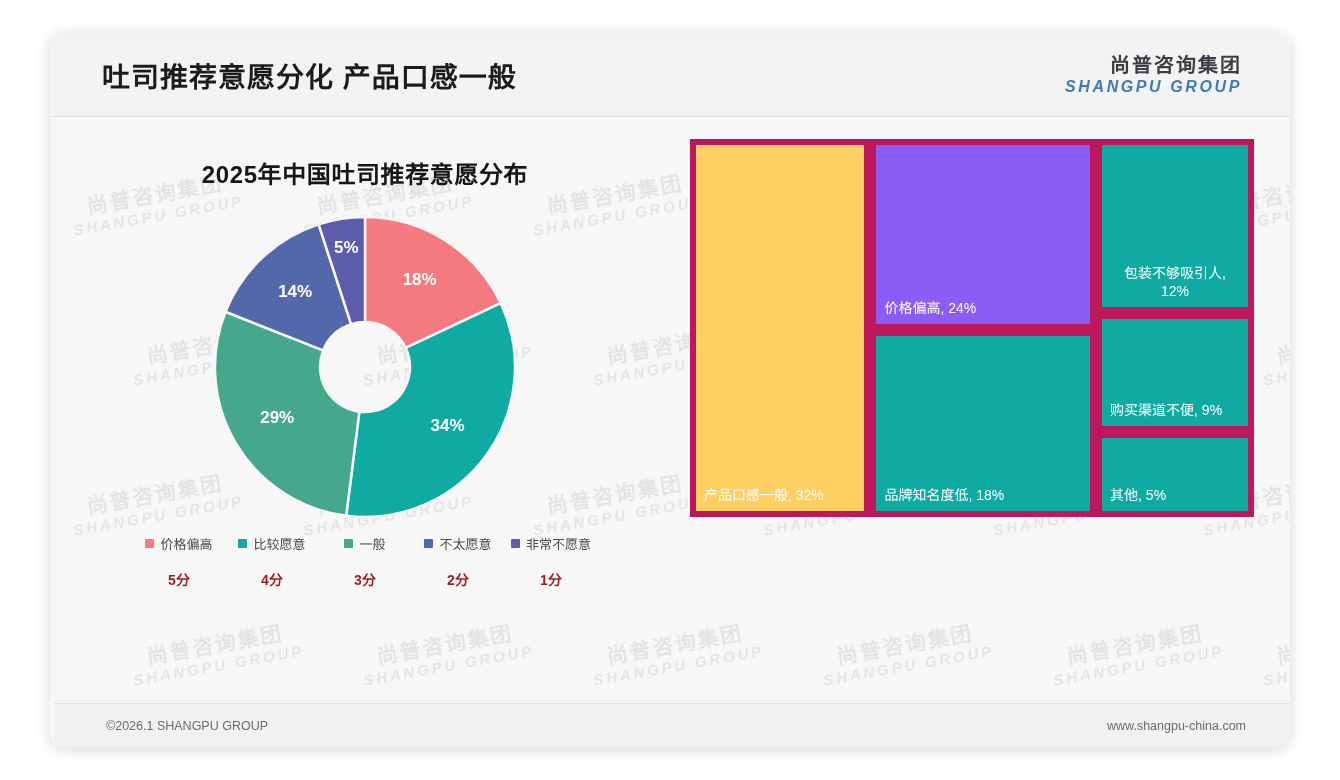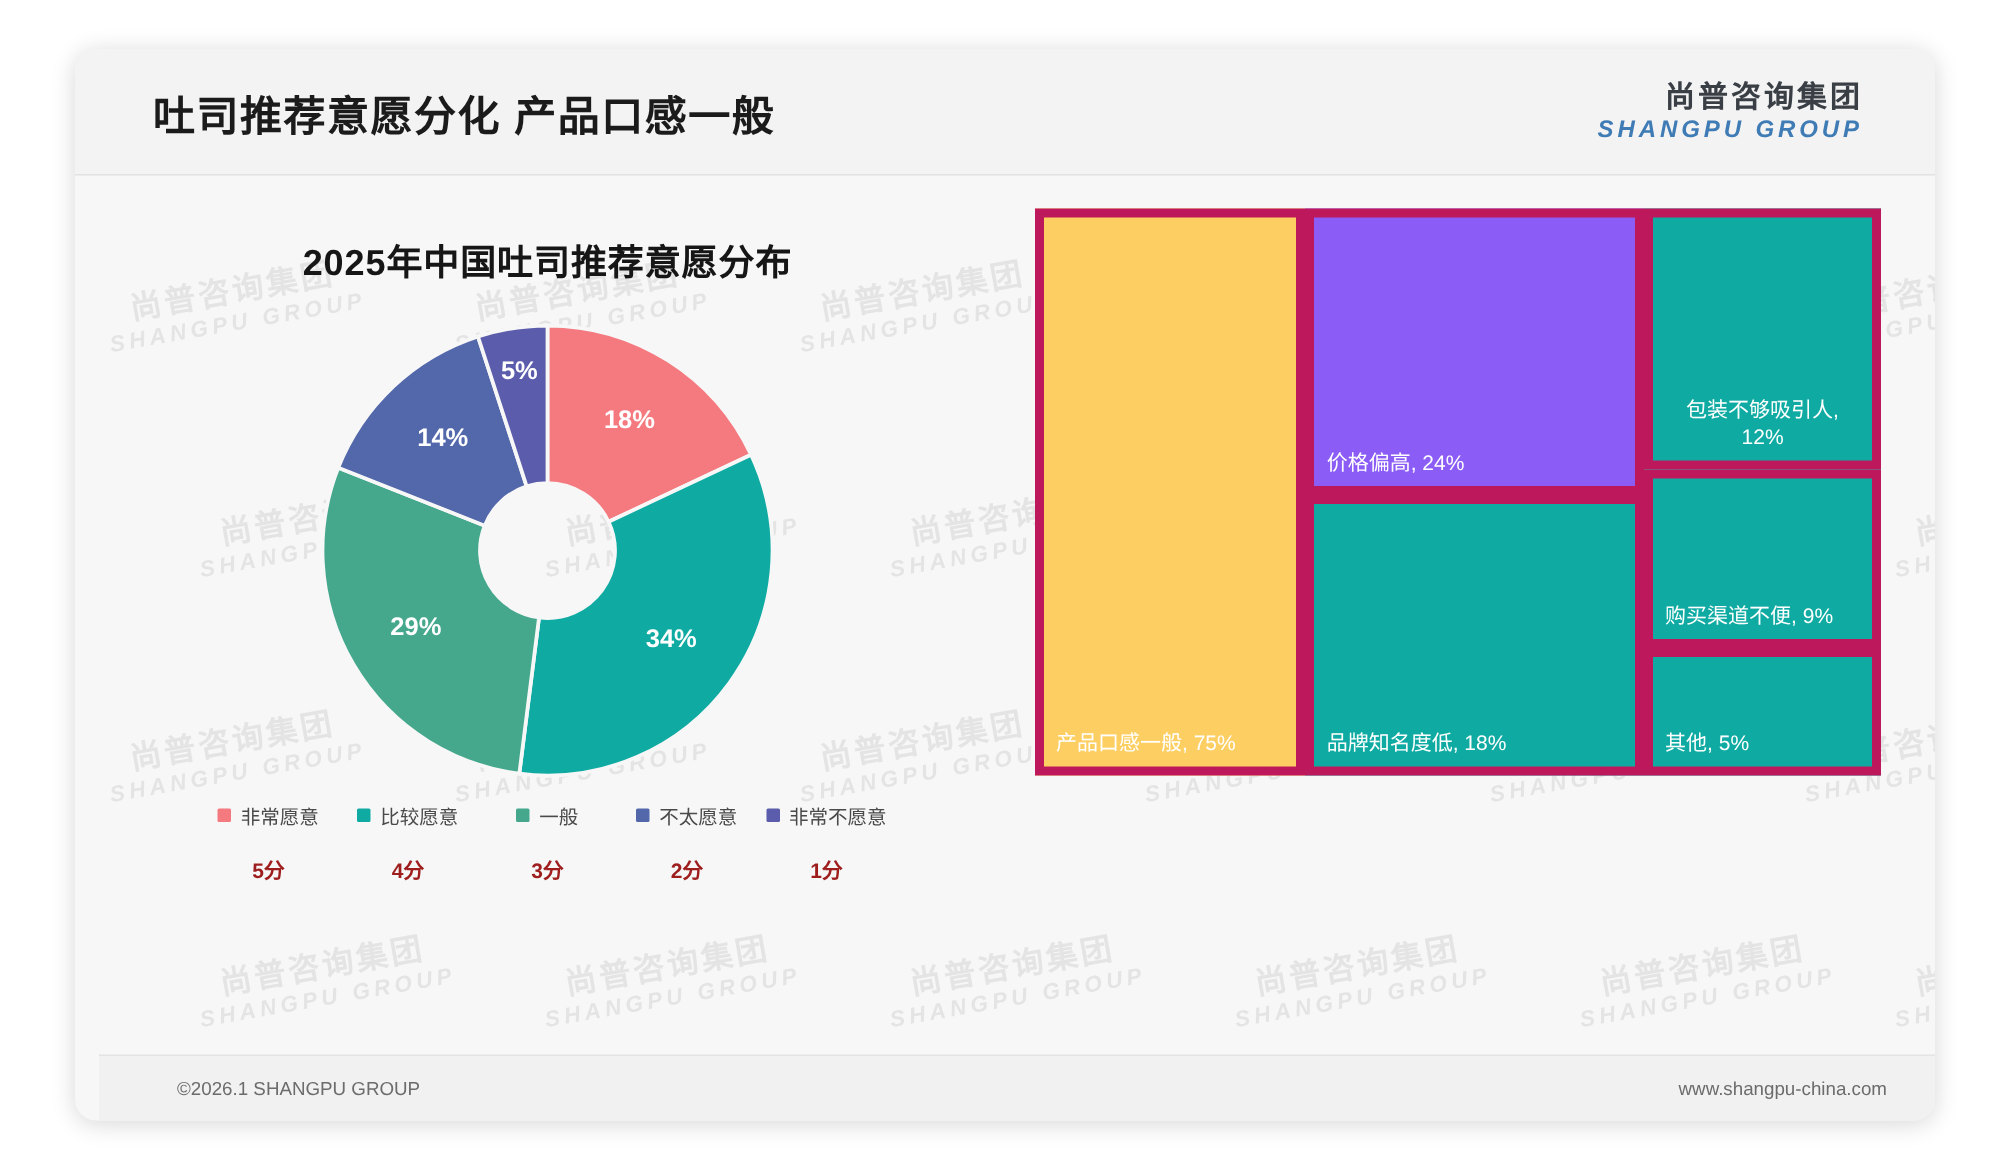--- a/index.html
+++ b/index.html
@@ -124,21 +124,21 @@
 
   
   .source-note{
     position:absolute;z-index:4;
     left:0;top:668px;width:1240px;
     padding-left:70px;box-sizing:border-box;
     font-size:12.5px;color:#5a5a5a;
   }
   .footer{
     position:absolute;z-index:4;
-    left:16px;bottom:0;width:1240px;height:44px;
+    left:4px;bottom:0;width:1240px;height:44px;
     background:#f1f1f1;
     border-top:1px solid #e4e4e4;
     box-sizing:border-box;
     display:flex;align-items:center;justify-content:space-between;
     padding:0 48px 0 52px;
   }
   .footer span{font-size:12.5px;color:#6c6c6c;}
 </style>
 </head>
 <body>
@@ -269,21 +269,21 @@
               <path d="M 30.533527116762258 109.78131709729837 A 150 150 0 0 1 123.64745084375787 22.341522555726982 L 156.09423525312735 122.20245676671809 A 45 45 0 0 0 128.1600581350287 148.4343951291895 Z" fill="#5368AB" stroke="#f7f7f7" stroke-width="2.5"></path>
               <text x="100.17619519527372" y="90.64520000301603" class="slice-label">14%</text>
               <path d="M 123.64745084375787 22.341522555726982 A 150 150 0 0 1 169.99999999999997 15 L 170 120 A 45 45 0 0 0 156.09423525312735 122.20245676671809 Z" fill="#5B5CAB" stroke="#f7f7f7" stroke-width="2.5"></path>
               <text x="151.2278641951723" y="46.477399128583485" class="slice-label">5%</text>
             </svg>
         </div>
 
         <div class="legend" id="legend-row">
             <div class="legend-item">
               <span class="legend-swatch" style="background: rgb(244, 122, 127);"></span>
-              <span class="legend-text">非常愿意</span>
+              <span class="legend-text">价格偏高</span>
             </div>
             <div class="legend-item">
               <span class="legend-swatch" style="background: rgb(15, 171, 163);"></span>
               <span class="legend-text">比较愿意</span>
             </div>
             <div class="legend-item">
               <span class="legend-swatch" style="background: rgb(69, 168, 141);"></span>
               <span class="legend-text">一般</span>
             </div>
             <div class="legend-item">
@@ -301,21 +301,21 @@
             <div class="score-item">3分</div>
             <div class="score-item">2分</div>
             <div class="score-item">1分</div>
           </div>
       </div>
 
       <div class="panel panel-right">
         <div class="treemap-area">
           <div class="treemap" id="treemap">
               <div class="tile" style="left: 0%; top: 0%; width: 32%; height: 100%; background: rgb(253, 207, 98);">
-                <div class="tile-label">产品口感一般, 75%</div>
+                <div class="tile-label">产品口感一般, 32%</div>
               </div>
               <div class="tile" style="left: 32%; top: 0%; width: 40%; height: 50.5%; background: #8b5cf6;">
                 <div class="tile-label">价格偏高, 24%</div>
               </div>
               <div class="tile" style="left: 32%; top: 50.5%; width: 40%; height: 49.5%; background: rgb(15, 171, 163);">
                 <div class="tile-label">品牌知名度低, 18%</div>
               </div>
               <div class="tile" style="left: 72%; top: 0%; width: 28%; height: 46%; background: rgb(15, 171, 163);">
                 <div class="tile-label centered">包装不够吸引人,
 12%</div>

